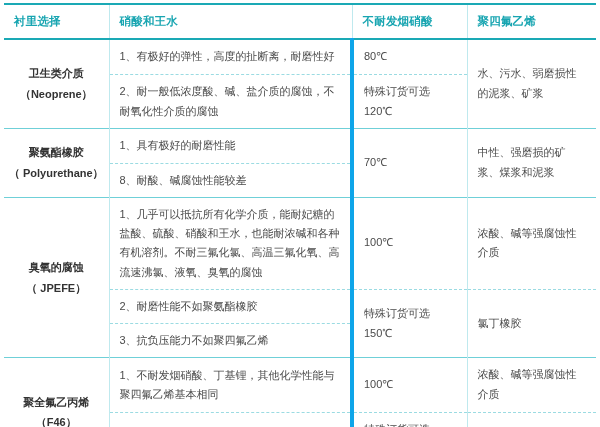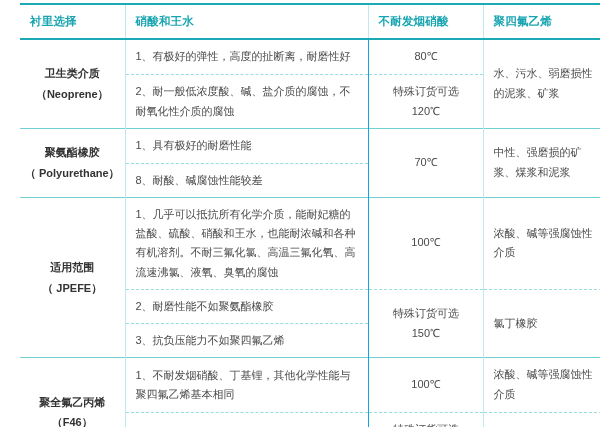--- a/index.html
+++ b/index.html
@@ -10,21 +10,21 @@
   body {
     width: 600px;
     height: 427px;
     font-family: "Liberation Sans", sans-serif;
     color: #3a3a3a;
   }
   .table-wrap {
     width: 600px;
     height: 427px;
     box-sizing: border-box;
-    padding: 3px 4px 3px 20px;
+    padding: 3px 4px 3px 4px;
   }
   table.spec {
     width: 592px;
     border-collapse: collapse;
     table-layout: fixed;
     border-top: 2px solid #1aa9b5;
     border-bottom: 2px solid #1aa9b5;
   }
   table.spec col.c1 { width: 105px; }
   table.spec col.c2 { width: 243px; }
@@ -57,22 +57,21 @@
     color: #333;
     text-align: center;
     padding: 6px 4px;
     line-height: 1.9;
   }
   td.perf {
     border-left: 1px solid #bfe9ee;
     color: #4a4a4a;
   }
   td.temp {
-    border-left: 1px solid #0ea5e9;
-    text-align: center;
+    border-left: 4px solid #0ea5e9;
     color: #4a4a4a;
     line-height: 1.8;
     margin-top: 44px;
   }
   td.scope {
     border-left: 1px solid #bfe9ee;
     color: #4a4a4a;
     line-height: 1.8;
   }
   tr.solid-row > td {
@@ -129,21 +128,21 @@
         <td class="perf">1、具有极好的耐磨性能</td>
         <td class="temp" rowspan="2">70℃</td>
         <td class="scope" rowspan="2">中性、强磨损的矿浆、煤浆和泥浆</td>
       </tr>
       <tr class="dashed-row">
         <td class="perf">8、耐酸、碱腐蚀性能较差</td>
       </tr>
 
       <tr class="solid-row">
         <td class="lining" rowspan="3">
-            <span class="nowrap-line">适用范围</span>
+            <span class="nowrap-line">臭氧的腐蚀</span>
             <span class="nowrap-line">（ JPEFE）</span>
           </td>
         <td class="perf">1、几乎可以抵抗所有化学介质，能耐妃糖的盐酸、硫酸、硝酸和王水，也能耐浓碱和各种有机溶剂。不耐三氟化氯、高温三氟化氧、高流速沸氯、液氧、臭氧的腐蚀</td>
         <td class="temp">100℃</td>
         <td class="scope">浓酸、碱等强腐蚀性介质</td>
       </tr>
       <tr class="dashed-row">
         <td class="perf">2、耐磨性能不如聚氨酯橡胶</td>
         <td class="temp" rowspan="2">特殊订货可选 150℃</td>
         <td class="scope" rowspan="2">氯丁橡胶</td>

